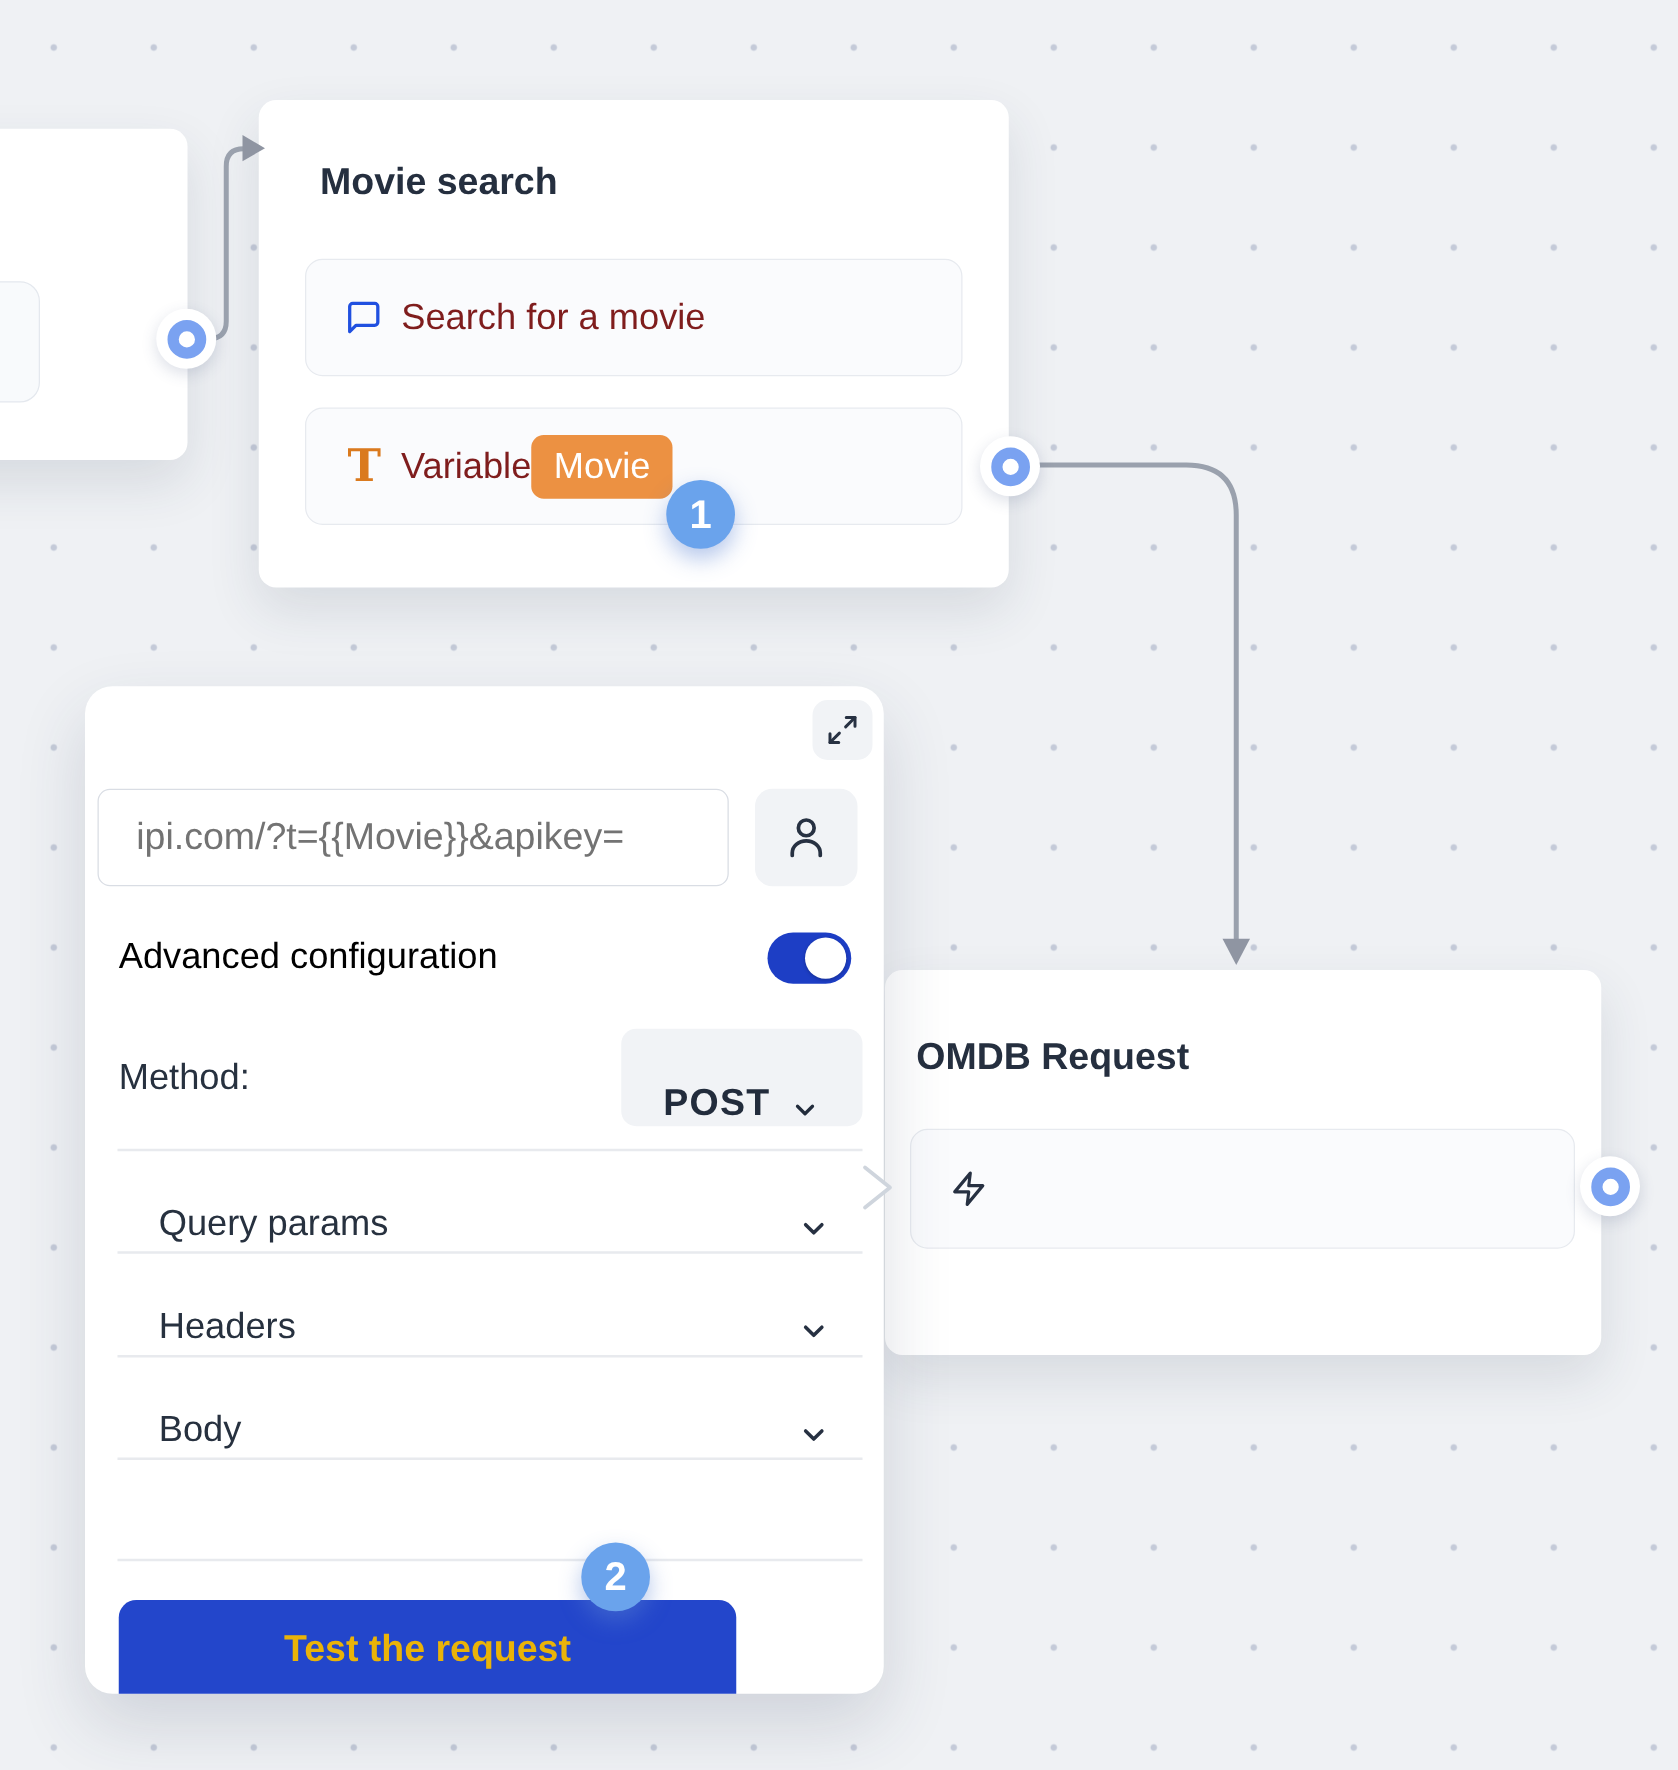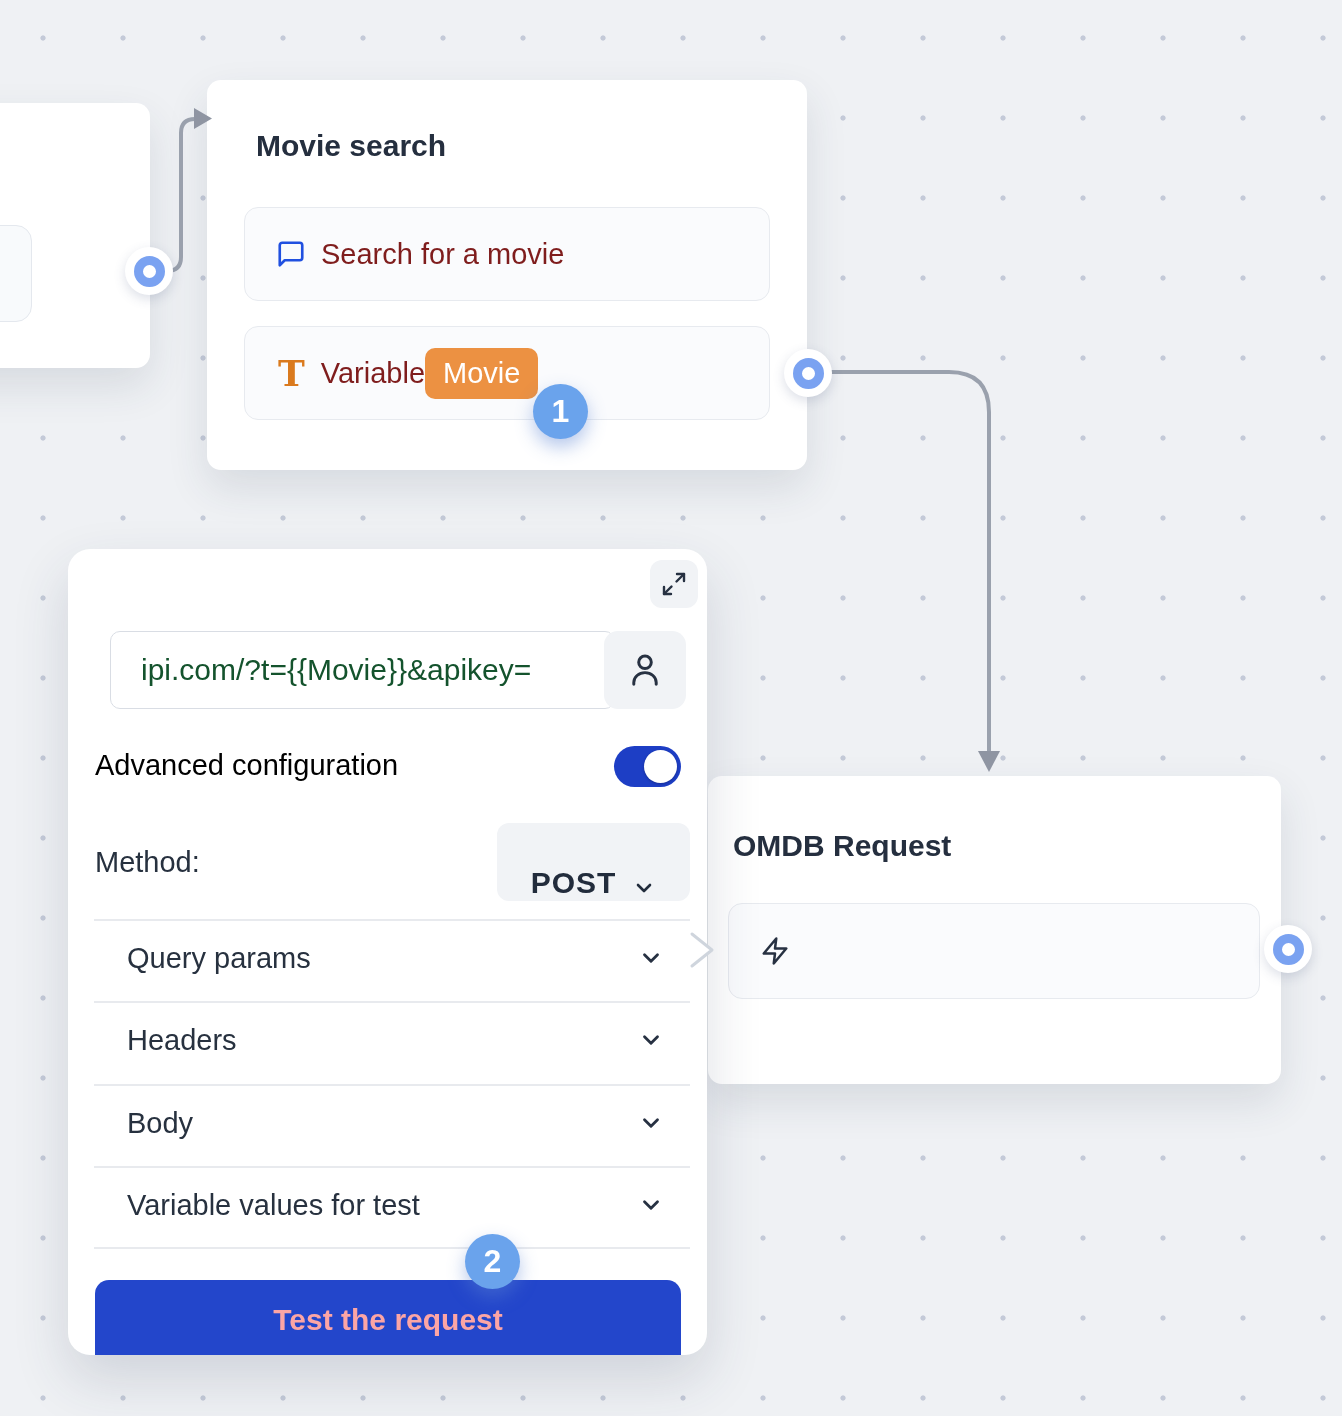--- a/index.html
+++ b/index.html
@@ -43,36 +43,36 @@
   .step-badge{position:absolute;z-index:7;width:55px;height:55px;border-radius:50%;background:#6aa3ec;color:#fff;
     font-size:32px;font-weight:700;display:flex;align-items:center;justify-content:center;
     box-shadow:0 8px 18px rgba(90,130,210,.45);}
   .badge-1{left:533px;top:384px;}
   .badge-2{left:397px;top:685px;}
   
   .panel{position:absolute;left:68px;top:549px;width:639px;height:806px;background:#fff;border-radius:22px;
     box-shadow:0 24px 55px rgba(45,55,85,.16);z-index:5;overflow:hidden;}
   .expand-btn{position:absolute;left:582px;top:11px;width:48px;height:48px;border-radius:12px;background:#f1f3f6;
     display:flex;align-items:center;justify-content:center;}
-  .url-input{position:absolute;left:42px;top:82px;width:505px;height:78px;border:1.5px solid #d9dde4;border-radius:10px;
-    background:#fff;padding:0 4px 0 30px;font-size:30px;color:#14532d;outline:none;white-space:nowrap;overflow:hidden;}
+  .url-input{position:absolute;left:10px;top:82px;width:505px;height:78px;border:1.5px solid #d9dde4;border-radius:10px;
+    background:#fff;padding:0 4px 0 30px;font-size:30px;color:#737373;outline:none;white-space:nowrap;overflow:hidden;}
   .person-btn{position:absolute;left:536px;top:82px;width:82px;height:78px;border-radius:14px;background:#f1f3f6;border:none;
     display:flex;align-items:center;justify-content:center;}
   .adv-label{position:absolute;left:27px;top:200px;font-size:29px;font-weight:500;color:#000000;}
   .toggle{position:absolute;left:546px;top:197px;width:67px;height:41px;border-radius:21px;background:#1d3ec5;}
   .toggle-knob{position:absolute;right:4px;top:4px;width:33px;height:33px;border-radius:50%;background:#fff;box-shadow:0 1px 3px rgba(0,0,0,.25);}
   .method-label{position:absolute;left:27px;top:297px;font-size:29px;color:#27313f;}
   .method-btn{position:absolute;left:429px;top:274px;width:193px;height:78px;border-radius:12px;background:#f1f3f6;border:none;
     display:flex;align-items:flex-end;justify-content:center;gap:16px;}
   .method-value{font-size:30px;font-weight:600;color:#222c3c;letter-spacing:1px;}
   .divider{position:absolute;left:26px;width:596px;height:1.5px;background:#e8eaee;}
-  .section-row{position:absolute;left:26px;width:596px;height:76px;display:flex;align-items:center;justify-content:space-between;padding:0 26px 0 33px;}
+  .section-row{position:absolute;left:26px;width:596px;height:76px;display:flex;align-items:flex-end;justify-content:space-between;padding:0 26px 0 33px;}
   .section-label{font-size:29px;color:#27313f;}
-  .test-btn{position:absolute;left:27px;top:731px;width:586px;height:80px;background:#2346cb;border:none;
-    border-radius:14px 14px 0 0;color:#fca5a5;font-size:30px;font-weight:700;}
+  .test-btn{position:absolute;left:27px;top:731px;width:494px;height:80px;background:#2346cb;border:none;
+    border-radius:14px 14px 0 0;color:#eab308;font-size:30px;font-weight:700;}
   svg{display:block;}
 </style>
 </head>
 <body>
 
 <div class="canvas">
 
   <svg class="wires" width="1342" height="1416" viewBox="0 0 1342 1416">
     <path d="M153 271 H167 Q181 271 181 257 V133 Q181 119 195 119 H197" fill="none" stroke="#9aa1ad" stroke-width="4" stroke-linecap="round"></path>
     <polygon points="194,108 212,118.5 194,129" fill="#8f95a2"></polygon>
@@ -175,26 +175,20 @@
         </svg>
     </div>
     <div class="divider" style="top:535px"></div>
     <div class="section-row" style="top:536px">
       <span class="section-label">Body</span>
       <svg width="26" height="26" viewBox="0 0 24 24" fill="none" stroke="#273142" stroke-width="2.6" stroke-linecap="round" stroke-linejoin="round">
           <path d="M6 9 l6 6 6-6"></path>
         </svg>
     </div>
     <div class="divider" style="top:617px"></div>
-    <div class="section-row" style="top:618px">
-      <span class="section-label">Variable values for test</span>
-      <svg width="26" height="26" viewBox="0 0 24 24" fill="none" stroke="#273142" stroke-width="2.6" stroke-linecap="round" stroke-linejoin="round">
-          <path d="M6 9 l6 6 6-6"></path>
-        </svg>
-    </div>
     <div class="divider" style="top:698px"></div>
 
     <button class="test-btn">Test the request</button>
 
     <div class="step-badge badge-2">2</div>
   </div>
 
 </div>
 
 </body></html>

